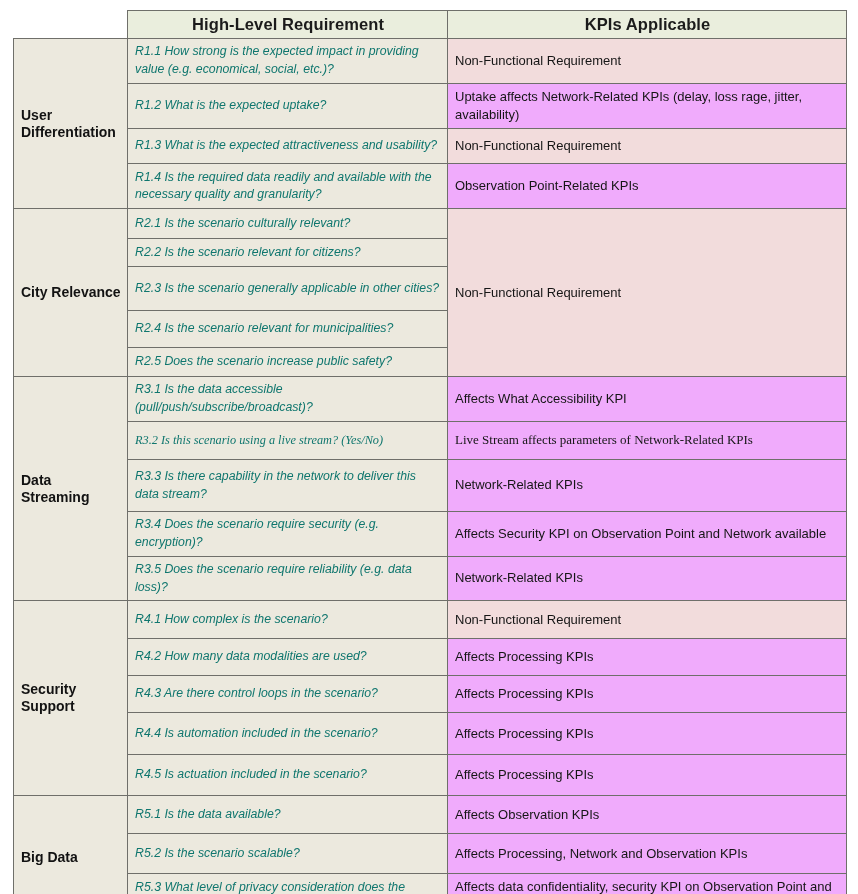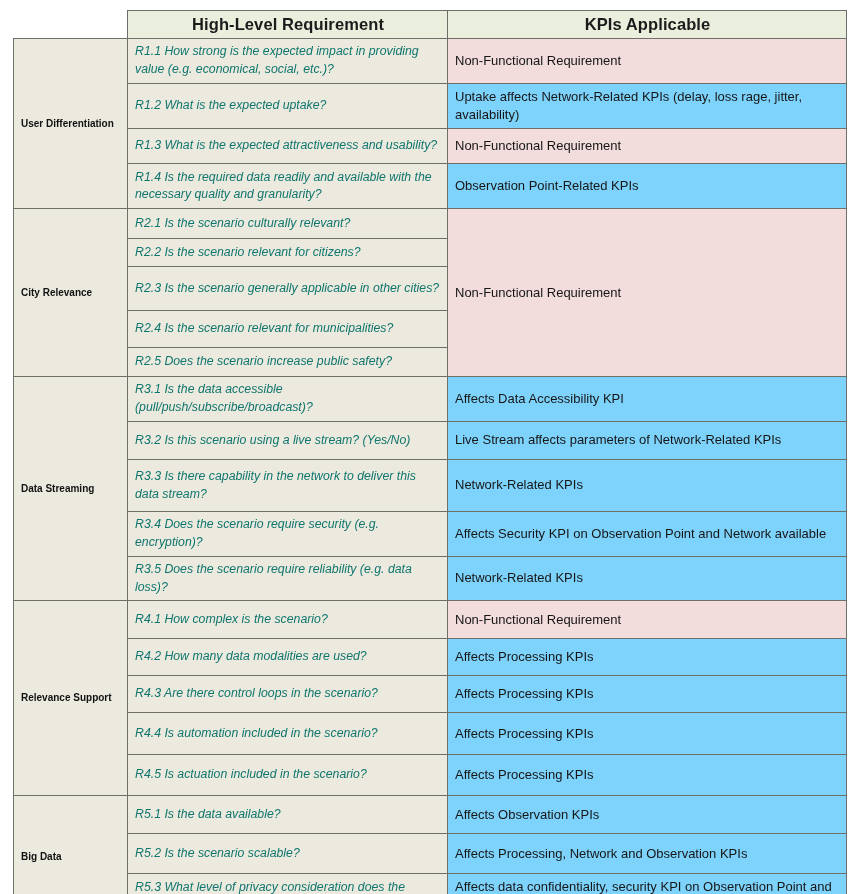--- a/index.html
+++ b/index.html
@@ -56,21 +56,21 @@
     height: 26px;
     padding-top: 2px;
     padding-bottom: 2px;
     letter-spacing: 0.1px;
   }
 
   
   .cat-cell {
     background: #ece9de;
     font-weight: bold;
-    font-size: 10px;
+    font-size: 14px;
     color: #121212;
     line-height: 1.22;
     padding-left: 8px;
     text-align: left;
   }
 
   
   .req-cell {
     background: #ece9de;
     font-style: italic;
@@ -80,21 +80,21 @@
     text-align: left;
   }
 
   
   .kpi-cell {
     font-size: 13px;
     color: #161616;
     line-height: 1.4;
     text-align: left;
   }
-  .kpi-cell.green { background: #7dd3fc; }
+  .kpi-cell.green { background: #f0abfc; }
   .kpi-cell.pink  { background: #f2dcdc; }
 </style>
 </head>
 <body>
 
 <div id="sheet">
   <table class="kpi-table">
     <colgroup>
       <col class="col-category">
       <col class="col-req">
@@ -138,40 +138,40 @@
         </tr>
         <tr style="height: 37px;">
           <td class="req-cell">R2.4 Is the scenario relevant for municipalities?</td>
         </tr>
         <tr style="height: 29px;">
           <td class="req-cell">R2.5 Does the scenario increase public safety?</td>
         </tr>
         <tr style="height: 29px;">
           <td class="cat-cell" rowspan="5">Data Streaming</td>
           <td class="req-cell">R3.1 Is the data accessible (pull/push/subscribe/broadcast)?</td>
-          <td class="kpi-cell green">Affects Data Accessibility KPI</td>
-        </tr>
-        <tr style="height: 38px;">
+          <td class="kpi-cell green">Affects What Accessibility KPI</td>
+        </tr>
+        <tr style="height: 38px; font-family: Liberation Serif, serif;">
           <td class="req-cell">R3.2 Is this scenario using a live stream? (Yes/No)</td>
           <td class="kpi-cell green">Live Stream affects parameters of Network-Related KPIs</td>
         </tr>
         <tr style="height: 52px;">
           <td class="req-cell">R3.3 Is there capability in the network to deliver this data stream?</td>
           <td class="kpi-cell green">Network-Related KPIs</td>
         </tr>
         <tr style="height: 40px;">
           <td class="req-cell">R3.4 Does the scenario require security (e.g. encryption)?</td>
           <td class="kpi-cell green">Affects Security KPI on Observation Point and Network available</td>
         </tr>
         <tr style="height: 41px;">
           <td class="req-cell">R3.5 Does the scenario require reliability (e.g. data loss)?</td>
           <td class="kpi-cell green">Network-Related KPIs</td>
         </tr>
         <tr style="height: 38px;">
-          <td class="cat-cell" rowspan="5">Relevance Support</td>
+          <td class="cat-cell" rowspan="5">Security Support</td>
           <td class="req-cell">R4.1 How complex is the scenario?</td>
           <td class="kpi-cell pink">Non-Functional Requirement</td>
         </tr>
         <tr style="height: 37px;">
           <td class="req-cell">R4.2 How many data modalities are used?</td>
           <td class="kpi-cell green">Affects Processing KPIs</td>
         </tr>
         <tr style="height: 37px;">
           <td class="req-cell">R4.3 Are there control loops in the scenario?</td>
           <td class="kpi-cell green">Affects Processing KPIs</td>

